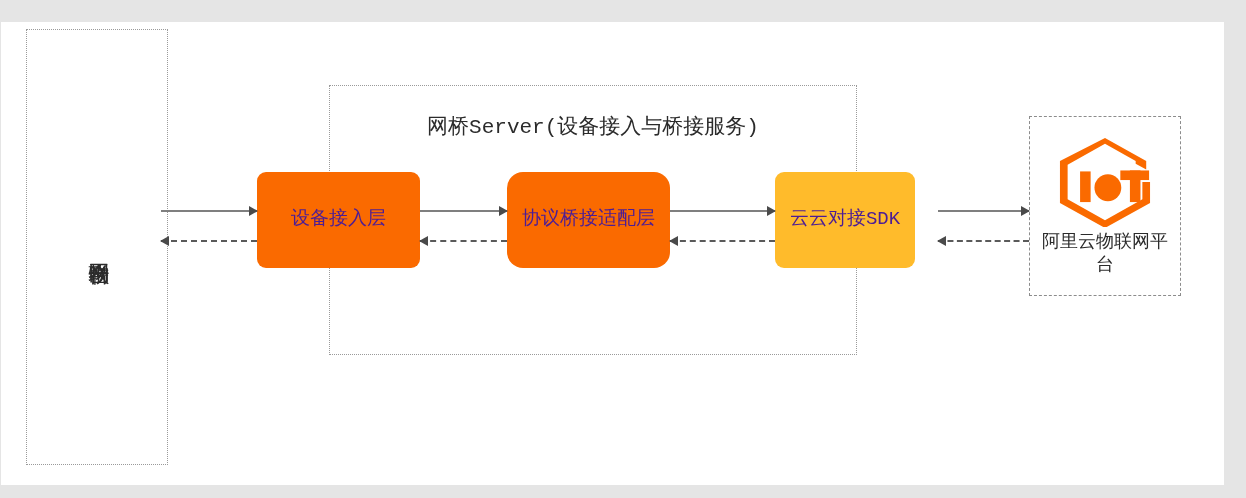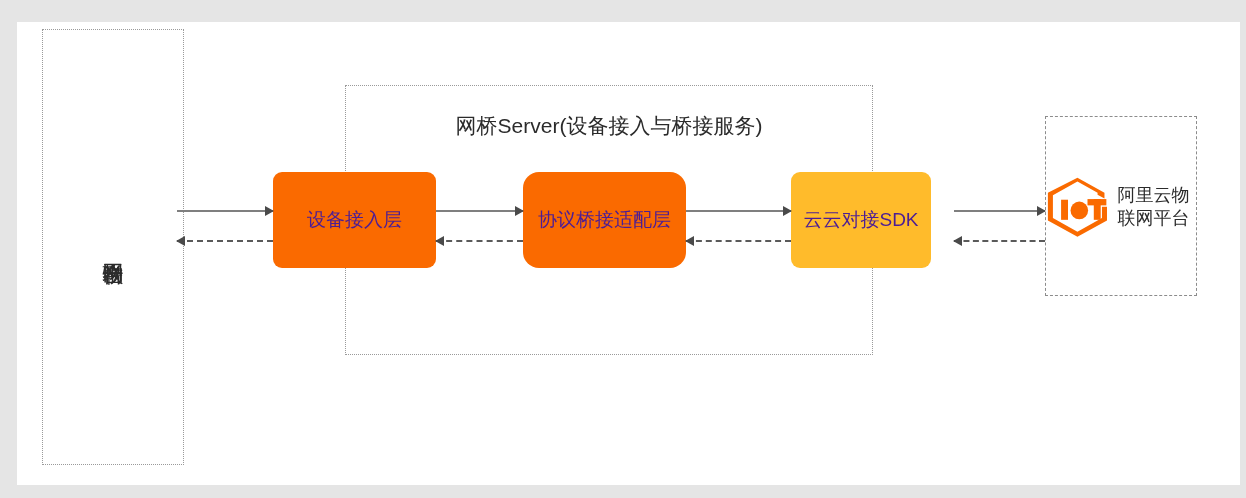--- a/index.html
+++ b/index.html
@@ -17,25 +17,26 @@
   #page {
     position: relative;
     width: 1246px;
     height: 498px;
     background: #e5e5e5;
   }
 
   
   #canvas {
     position: absolute;
-    left: 17px;
+    left: 1px;
     top: 22px;
     width: 1223px;
     height: 463px;
     background: #ffffff;
+    font-family: Liberation Mono, monospace;
   }
 
   
   .dashed-box {
     position: absolute;
     box-sizing: border-box;
     background: transparent;
   }
   .dotted-fine {
     border: 1px dotted #9a9a9a;
@@ -125,20 +126,21 @@
   }
 
   
   #cloud-platform-inner {
     position: absolute;
     left: 0;
     top: 0;
     width: 100%;
     height: 100%;
     display: flex;
+    flex-direction: column;
     align-items: center;
     justify-content: center;
     gap: 2px;
   }
   #iot-logo {
     width: 96px;
     height: 92px;
     display: block;
   }
   #cloud-platform-label {

